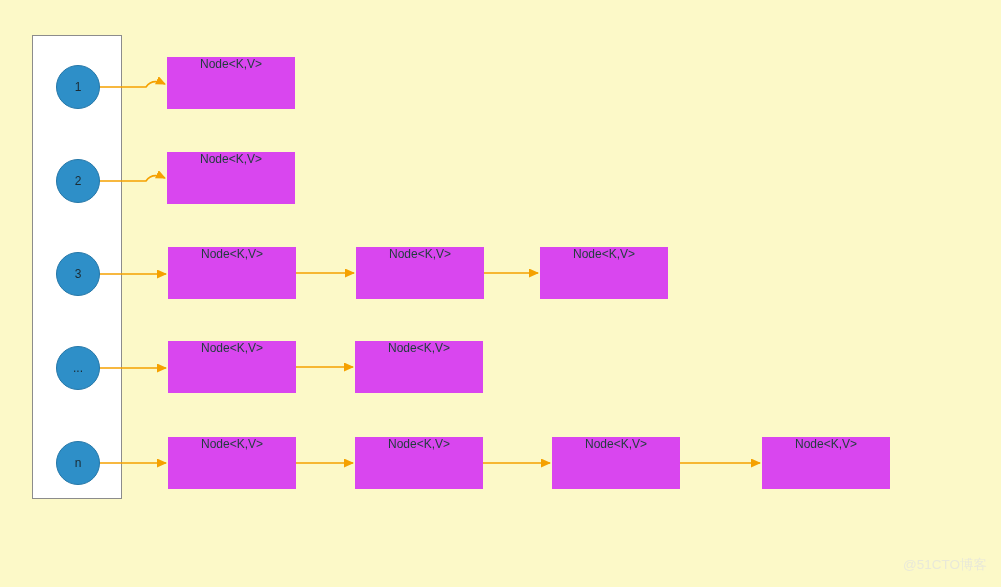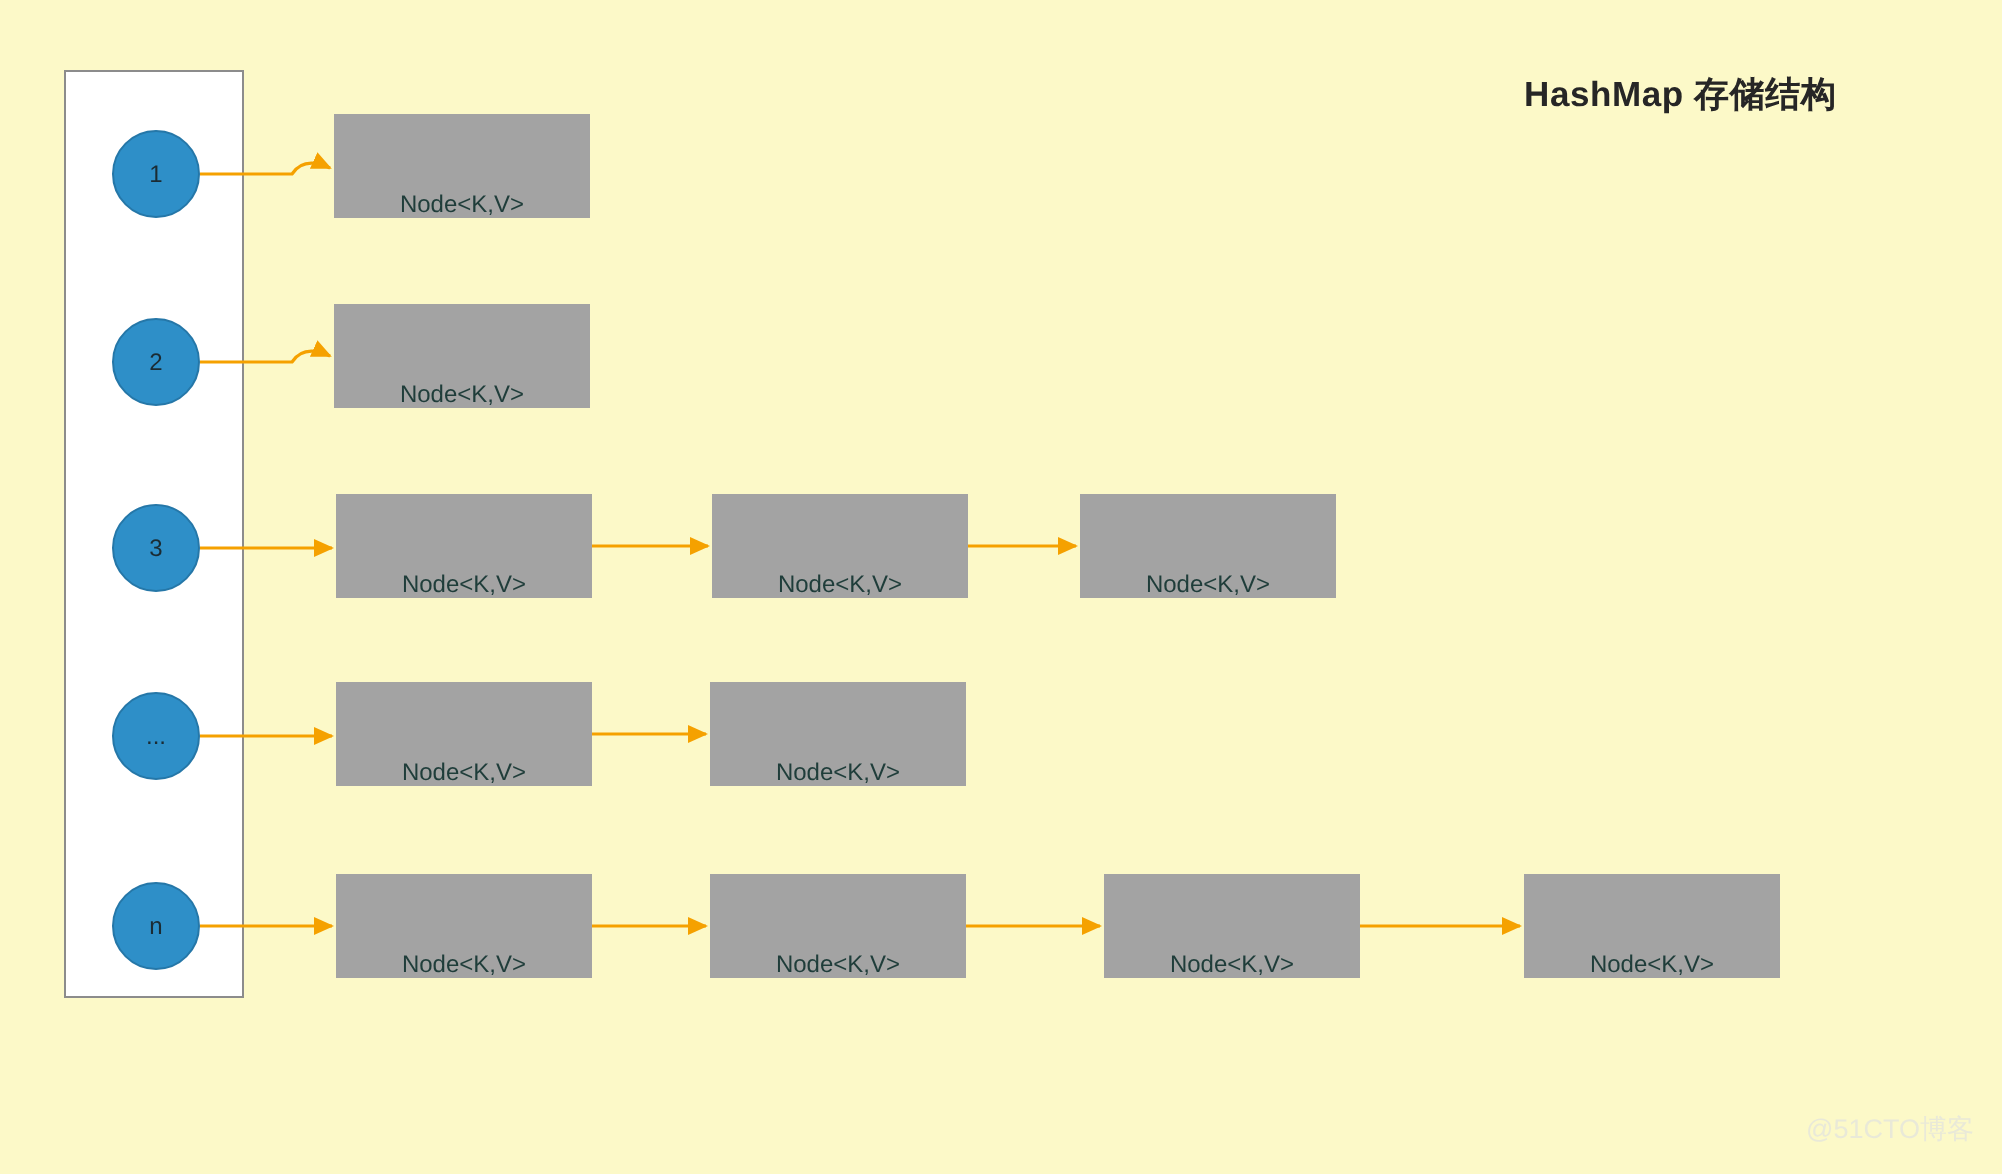--- a/index.html
+++ b/index.html
@@ -35,23 +35,23 @@
     display: flex;
     align-items: center;
     justify-content: center;
     font-size: 12px;
     color: #1B2B33;
   }
   .node-box {
     position: absolute;
     width: 128px;
     height: 52px;
-    background: #a3a3a3;
+    background: #d946ef;
     display: flex;
-    align-items: flex-end;
+    align-items: flex-start;
     justify-content: center;
     font-size: 12px;
     color: #1F3D3A;
   }
   .arrows {
     position: absolute;
     left: 0;
     top: 0;
     width: 1001px;
     height: 587px;
@@ -151,17 +151,16 @@
   <div class="node-box" style="left:355px; top:437px;">
     <span>Node&lt;K,V&gt;</span>
   </div>
   <div class="node-box" style="left:552px; top:437px;">
     <span>Node&lt;K,V&gt;</span>
   </div>
   <div class="node-box" style="left:762px; top:437px;">
     <span>Node&lt;K,V&gt;</span>
   </div>
 
-  <div class="diagram-title">HashMap 存储结构</div>
 
   <div class="watermark">@51CTO博客</div>
 
 </div>
 
 </body></html>

